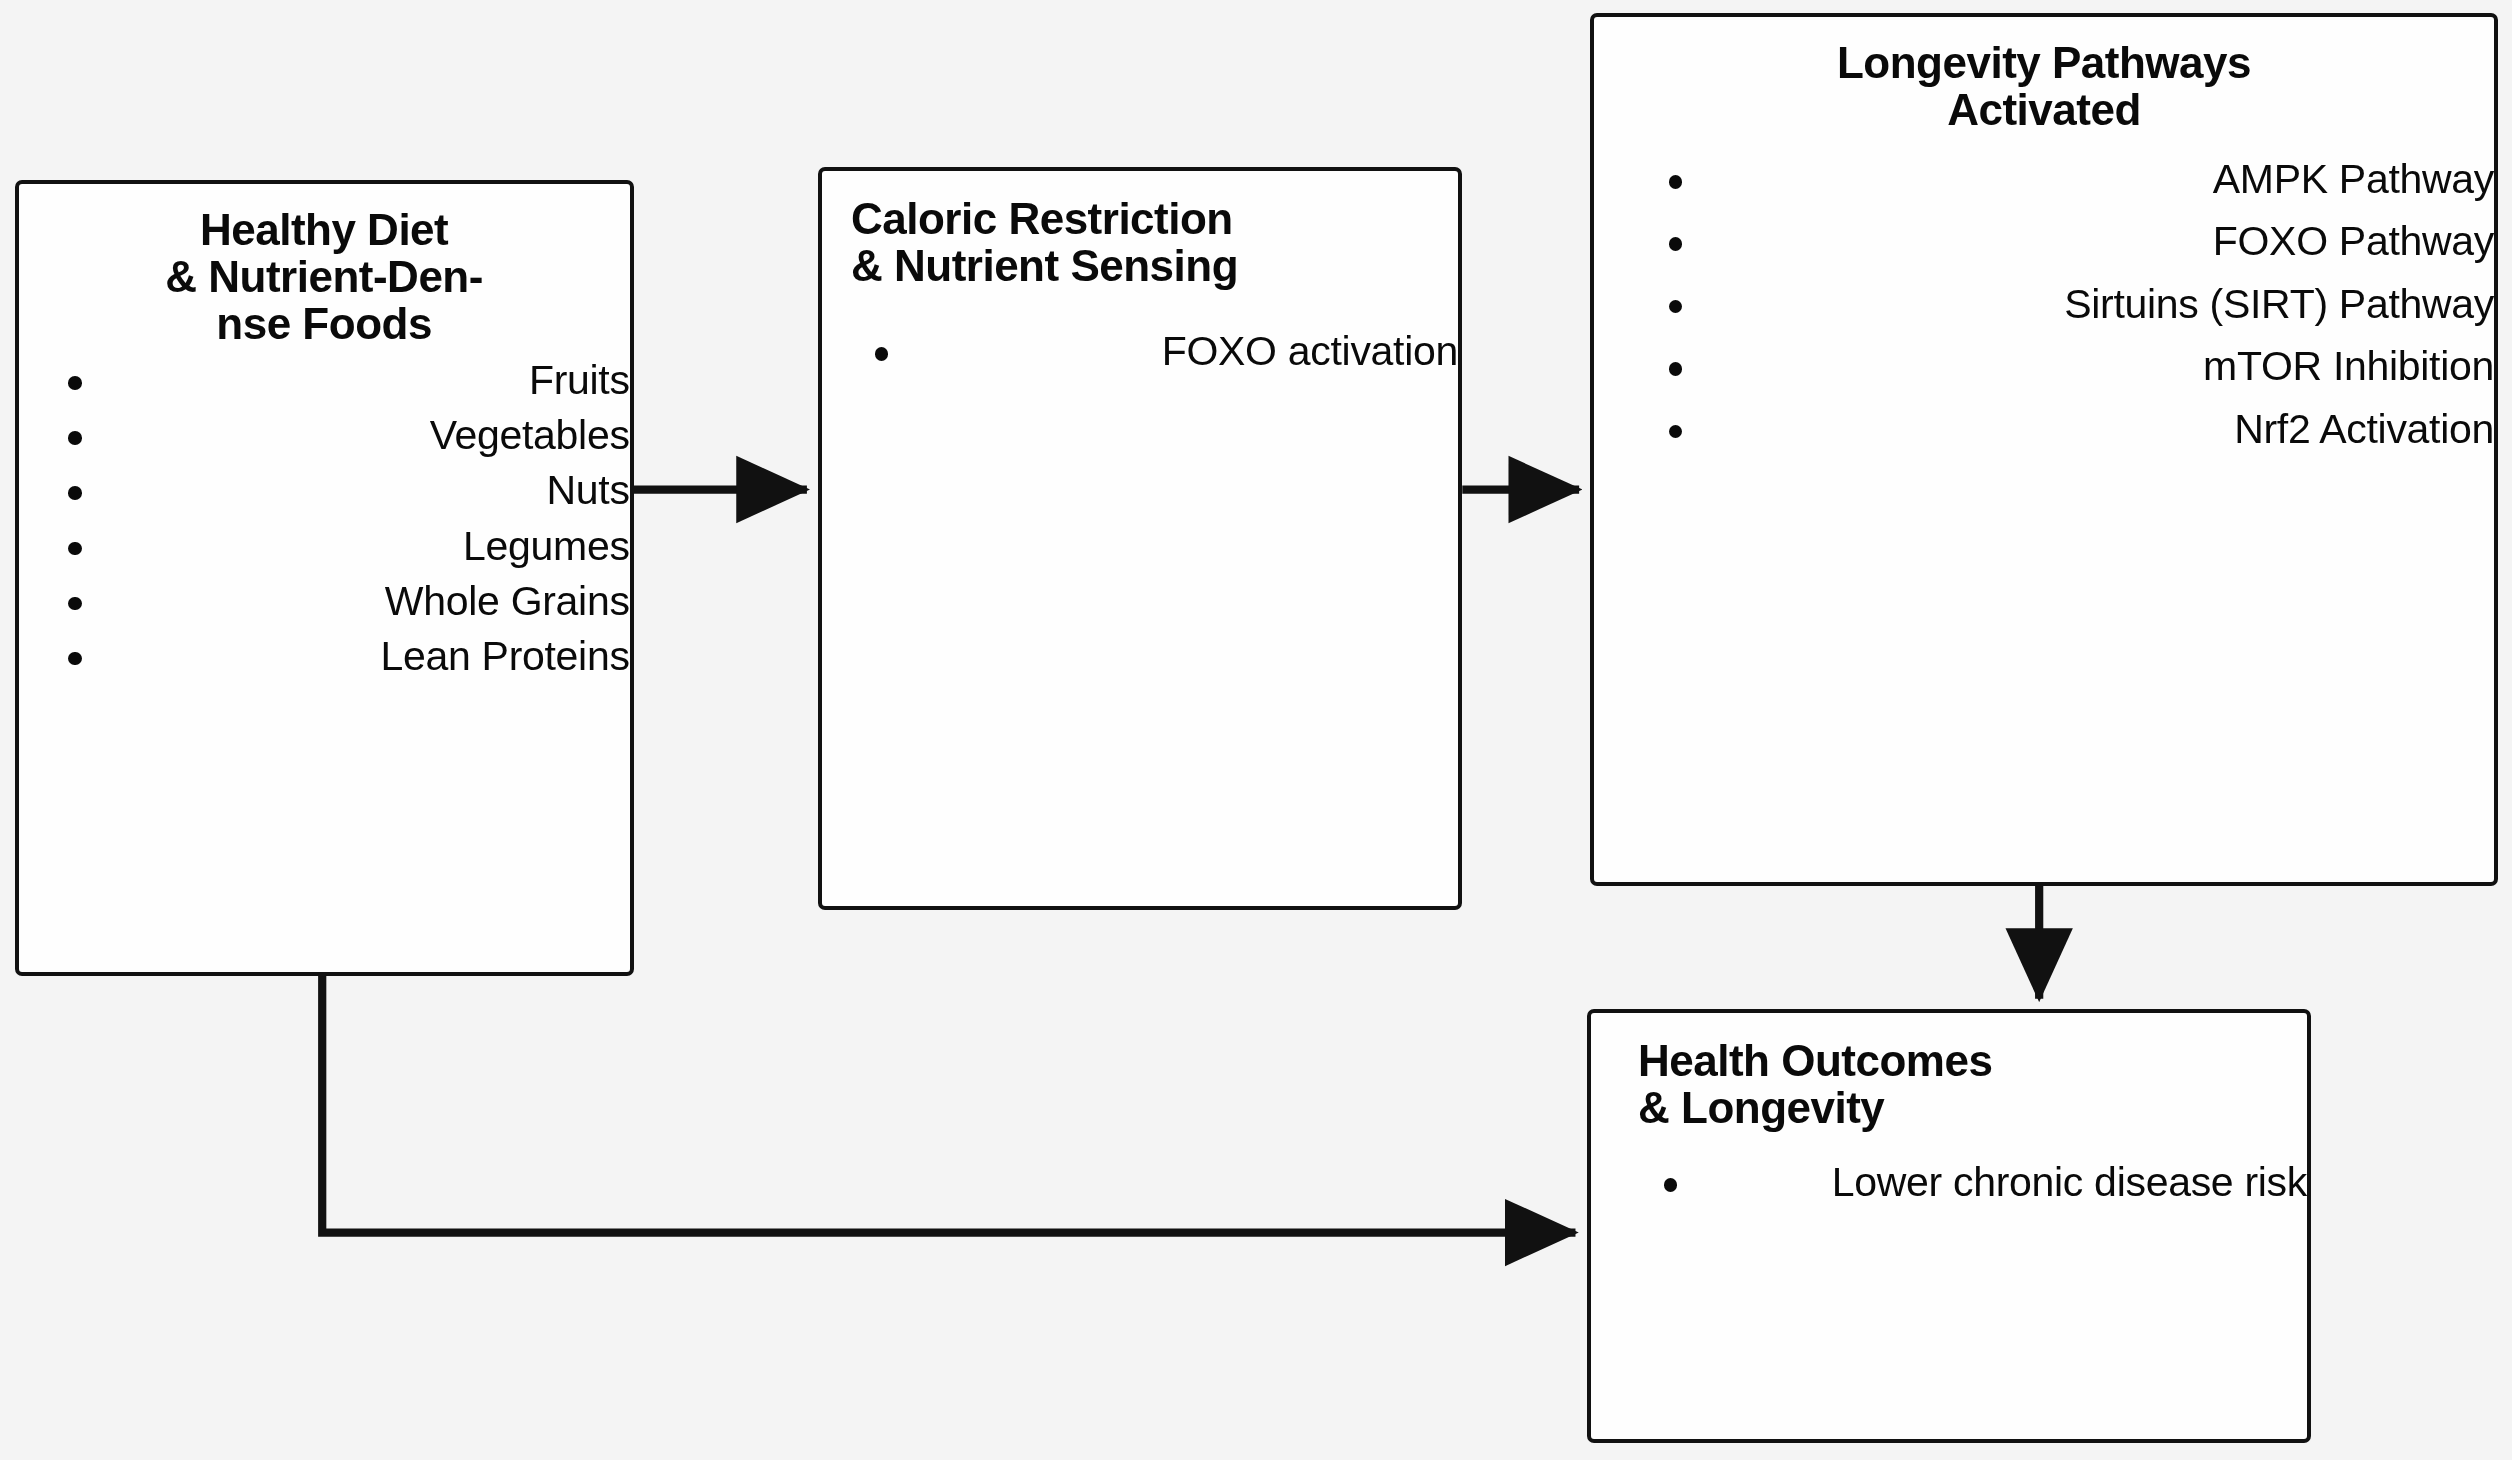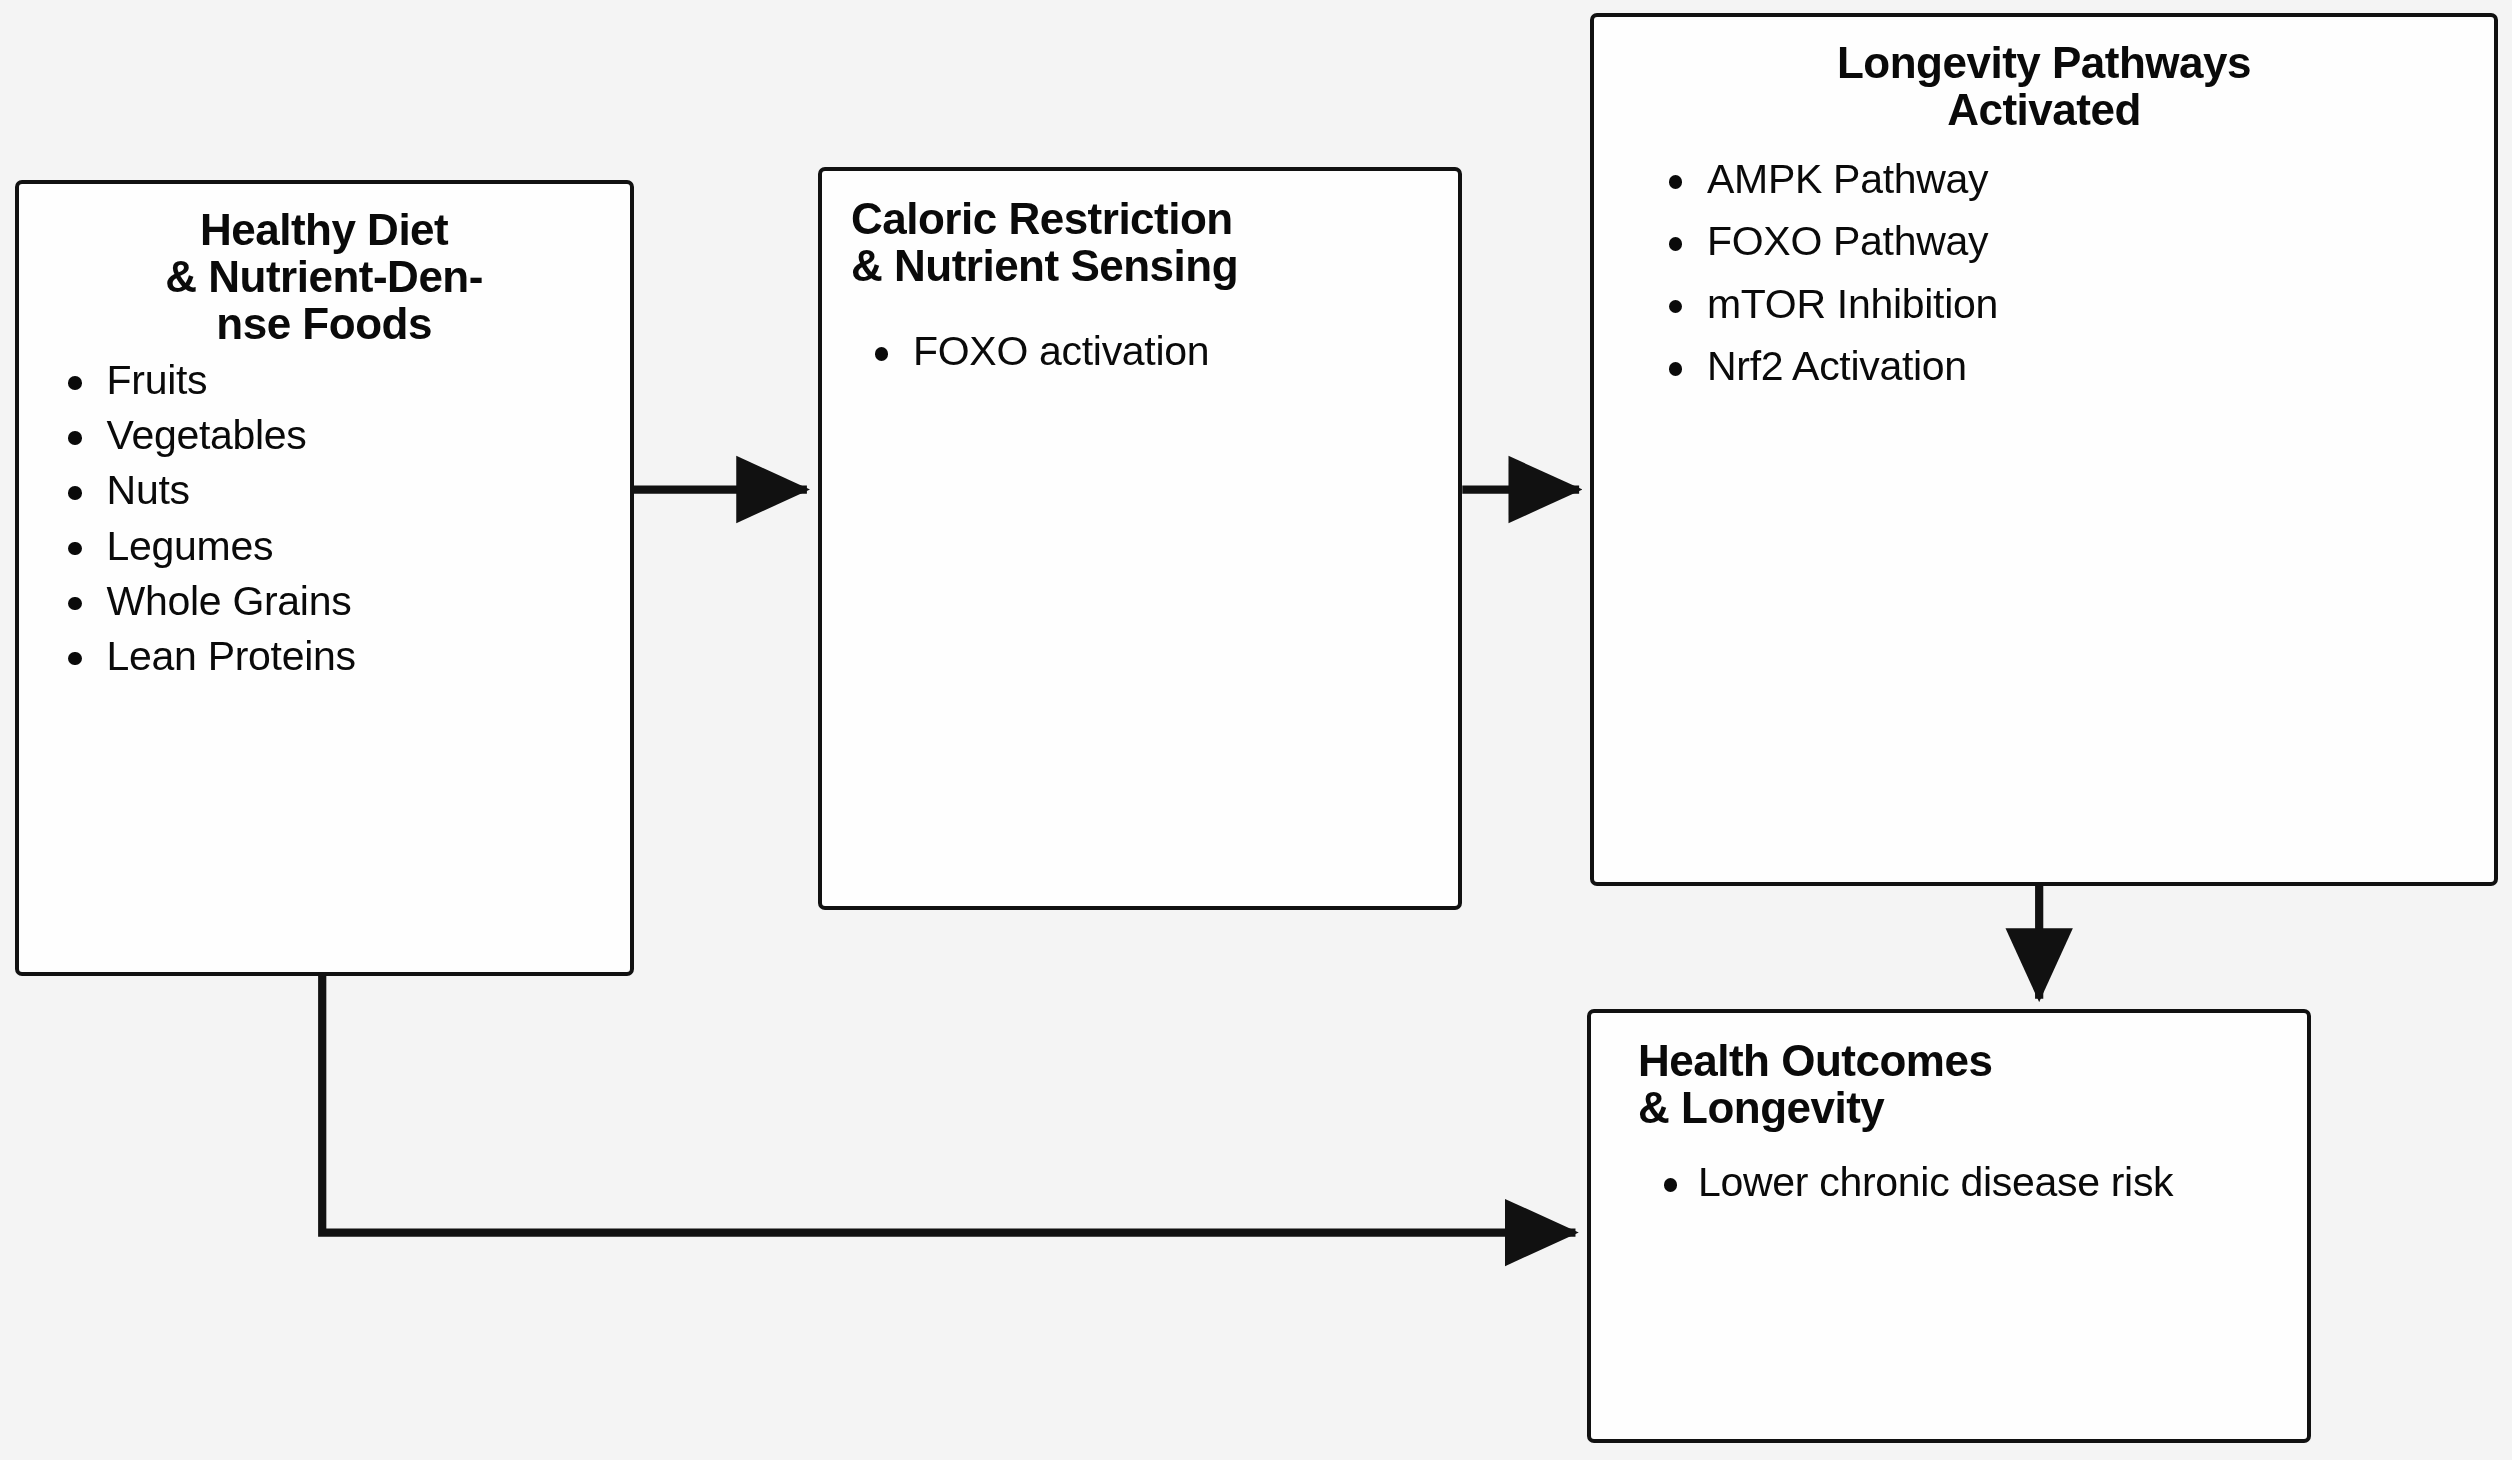--- a/index.html
+++ b/index.html
@@ -39,20 +39,21 @@
     line-height: 1.07;
     letter-spacing: -0.5px;
     white-space: pre-line;
   }
   .title-center { text-align: center; }
   .title-left { text-align: left; }
   .node-list {
     list-style: none;
     margin: 0;
     padding: 0;
+    text-align: right;
   }
   .node-list li {
     position: relative;
     font-size: 41px;
     line-height: 1.1;
     letter-spacing: -0.3px;
     padding-left: 51px;
     margin-bottom: 3.7px;
   }
   .node-list li .bullet {
@@ -167,20 +168,24 @@
       <li>
         <span class="bullet"></span>
         <span>AMPK Pathway</span>
       </li>
       <li>
         <span class="bullet"></span>
         <span>FOXO Pathway</span>
       </li>
       <li>
         <span class="bullet"></span>
+        <span>Sirtuins (SIRT) Pathway</span>
+      </li>
+      <li>
+        <span class="bullet"></span>
         <span>mTOR Inhibition</span>
       </li>
       <li>
         <span class="bullet"></span>
         <span>Nrf2 Activation</span>
       </li>
     </ul>
   </div>
 
   <div class="node" id="node-out">

